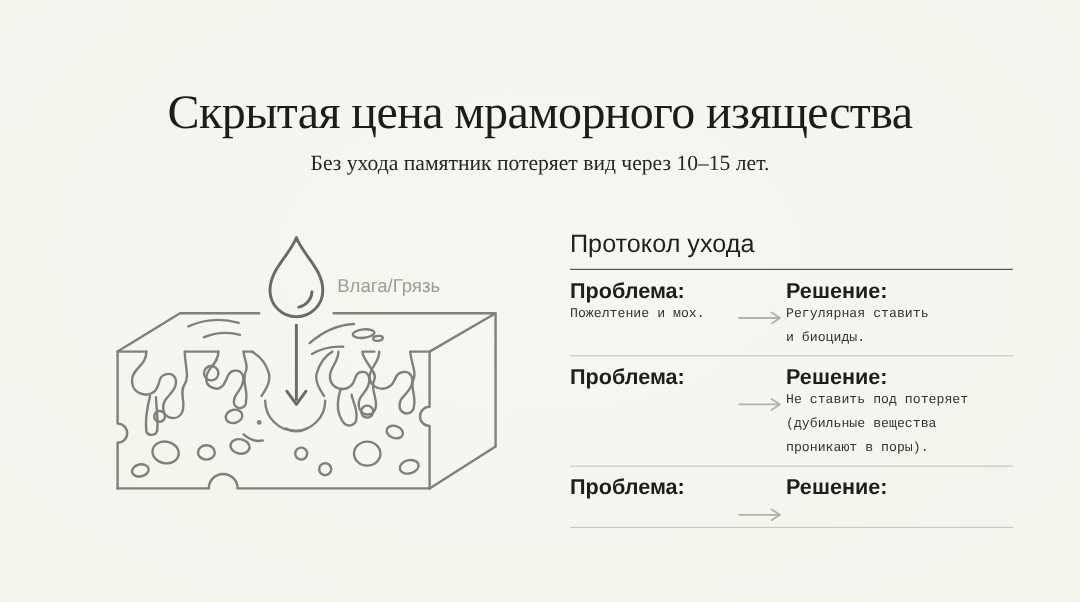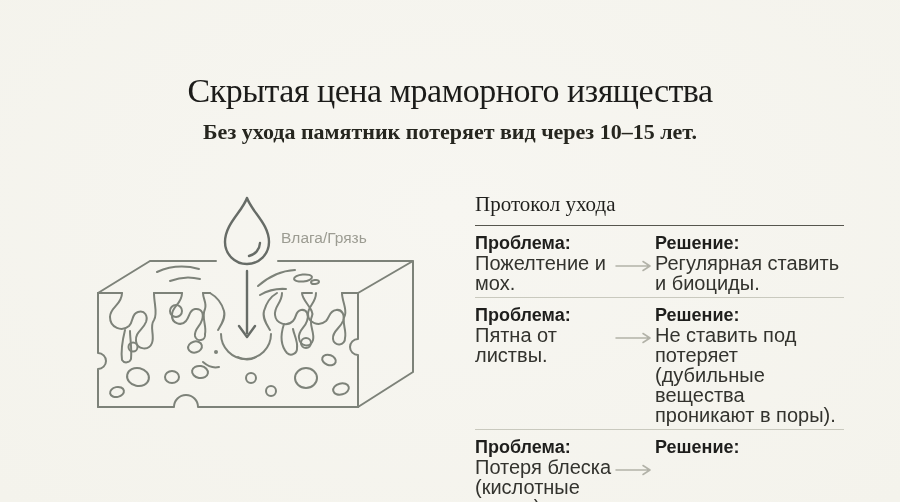--- a/index.html
+++ b/index.html
@@ -4,39 +4,39 @@
 <style>
   html,body{margin:0;padding:0;background:#d9d7cb;}
   .canvas{
     position:relative;width:900px;height:502px;overflow:hidden;
     background:radial-gradient(130% 145% at 50% 42%, #f7f6f1 0%, #f4f3ec 55%, #e9e7d9 100%);
     font-family:"Liberation Sans",sans-serif;
   }
   .titles{position:absolute;top:0;left:0;right:0;text-align:center;}
   .title{
     margin:72px 0 0;font-family:"Liberation Serif","DejaVu Serif",serif;
-    font-weight:500;font-size:34px;line-height:1.1;letter-spacing:-0.5px;color:#1c1c1a;
+    font-weight:500;font-size:40px;line-height:1.1;letter-spacing:-0.5px;color:#1c1c1a;
   }
   .subtitle{
     margin:10px 16px 0;font-family:"Liberation Serif","DejaVu Serif",serif;
-    font-weight:700;font-size:22px;color:#26261f;
+    font-weight:400;font-size:18px;color:#26261f;
   }
   .illustration{position:absolute;left:55px;top:188px;width:390px;height:235px;}
   .protocol{position:absolute;left:475px;top:192px;width:369px;}
   .protocol-heading{
-    margin:0;font-family:Liberation Serif, serif;
+    margin:0;font-family:Liberation Sans, sans-serif;
     font-size:21px;font-weight:500;color:#1f1f1c;
     padding-bottom:8px;border-bottom:1px solid #56564e;
   }
   .protocol-row{
     display:grid;grid-template-columns:140px 1fr 195px;
     padding:7px 0 4px;border-bottom:1px solid #c9c9be;
   }
   .cell-label{font-weight:bold;font-size:18px;line-height:20px;color:#1e1e1c;}
-  .cell-text{font-size:20px;line-height:20px;color:#33332e;white-space:pre-line;}
+  .cell-text{font-size:11px;line-height:20px;color:#33332e;white-space:pre-line;font-family:Liberation Mono, monospace;}
   .arrow-col{display:flex;align-items:flex-start;justify-content:center;padding-top:27px;}
   .arrow-svg{display:block;}
 </style>
 </head>
 <body>
 
 <div class="canvas">
 
   <div class="titles">
     <h1 class="title">Скрытая цена мраморного изящества</h1>
@@ -117,40 +117,37 @@
       <div class="cell">
         <div class="cell-label">Решение:</div>
         <div class="cell-text">Регулярная ставить
 и биоциды.</div>
       </div>
     </div>
 
     <div class="protocol-row">
       <div class="cell">
         <div class="cell-label">Проблема:</div>
-        <div class="cell-text">Пятна от листвы.</div>
       </div>
       <div class="arrow-col">
         <svg class="arrow-svg" width="40" height="12" viewBox="0 0 40 12">
           <path d="M1,6 H34 M28,1.5 L35,6 L28,10.5" stroke="#b2b2a8" stroke-width="1.5" fill="none" stroke-linecap="round" stroke-linejoin="round"></path>
         </svg>
       </div>
       <div class="cell">
         <div class="cell-label">Решение:</div>
         <div class="cell-text">Не ставить под потеряет
 (дубильные вещества
 проникают в поры).</div>
       </div>
     </div>
 
     <div class="protocol-row">
       <div class="cell">
         <div class="cell-label">Проблема:</div>
-        <div class="cell-text">Потеря блеска
-(кислотные дожди).</div>
       </div>
       <div class="arrow-col">
         <svg class="arrow-svg" width="40" height="12" viewBox="0 0 40 12">
           <path d="M1,6 H34 M28,1.5 L35,6 L28,10.5" stroke="#b2b2a8" stroke-width="1.5" fill="none" stroke-linecap="round" stroke-linejoin="round"></path>
         </svg>
       </div>
       <div class="cell">
         <div class="cell-label">Решение:</div>
       </div>
     </div>

